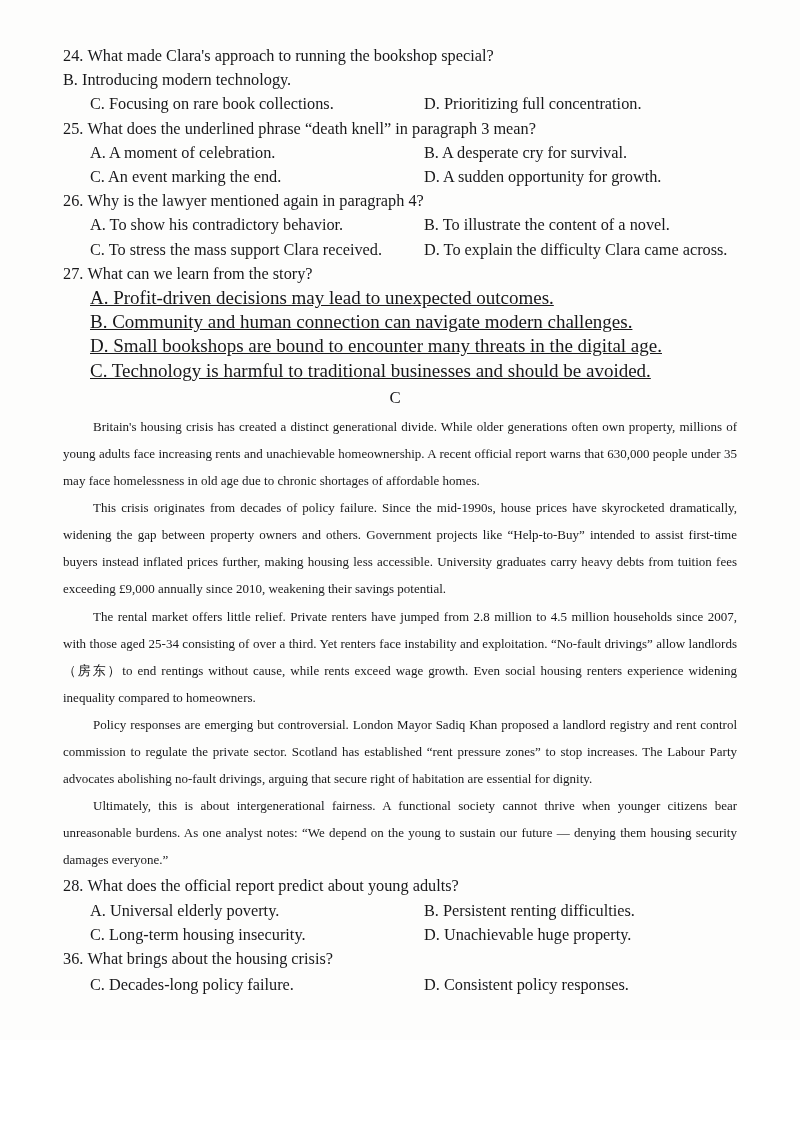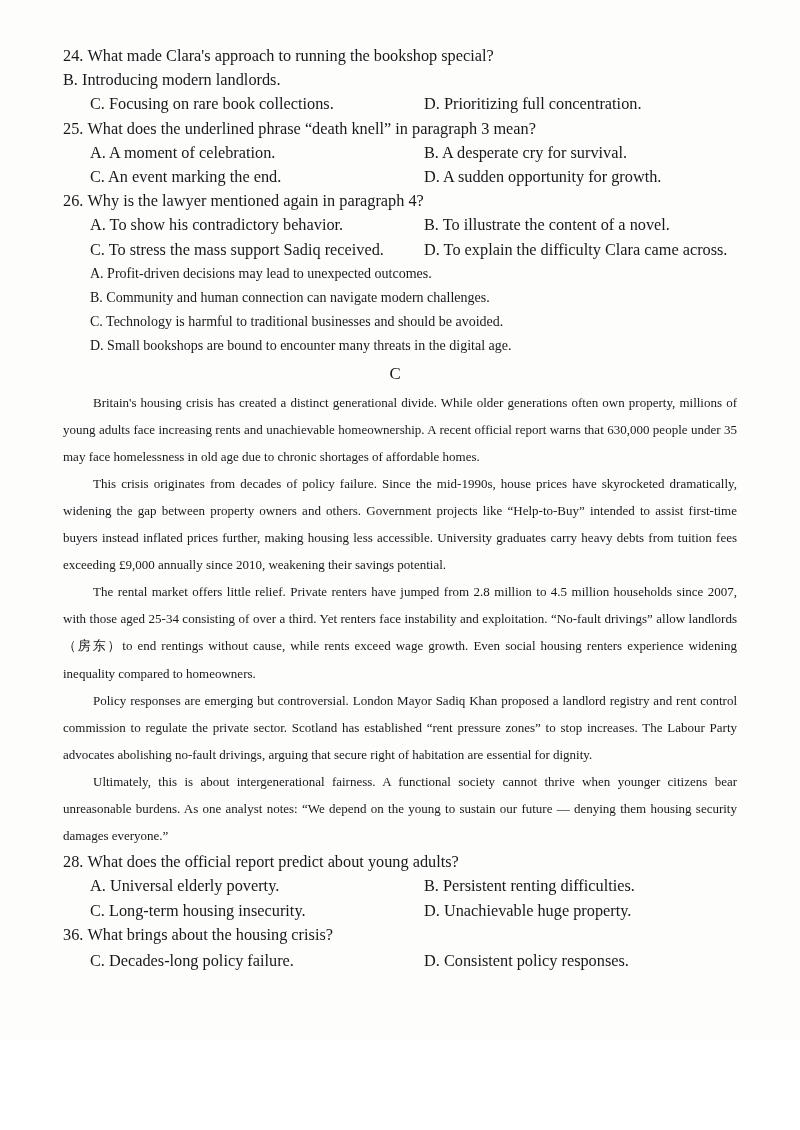--- a/index.html
+++ b/index.html
@@ -47,24 +47,25 @@
     padding-left: 27px;
     box-sizing: border-box;
     white-space: nowrap;
   }
   .optrow .opt-b {
     flex: 1;
     white-space: nowrap;
   }
   
   .optfull {
-    font-size: 14px;
+    font-size: 19px;
     line-height: 24.2px;
     padding-left: 27px;
     white-space: nowrap;
+    text-decoration: underline;
   }
   .optrow.loose { line-height: 28.5px; }
 
   
   .section-letter {
     text-align: center;
     font-size: 16.8px;
     line-height: 24px;
     margin-top: 3px;
     margin-bottom: 3px;
@@ -86,21 +87,21 @@
 </style>
 </head>
 <body>
 
 <div class="page">
   <div class="content">
 
     <div class="qblock">
       <div class="qstem"><span>24.</span>&nbsp;<span>What made Clara's approach to running the bookshop special?</span></div>
       <div class="optrow">
-        <div class="opt-b">B. Introducing modern landlords.</div>
+        <div class="opt-b">B. Introducing modern technology.</div>
       </div>
       <div class="optrow">
         <div class="opt-a">C. Focusing on rare book collections.</div>
         <div class="opt-b">D. Prioritizing full concentration.</div>
       </div>
     </div>
 
     <div class="qblock">
       <div class="qstem"><span>25.</span>&nbsp;<span>What does the underlined phrase “death knell” in paragraph 3 mean?</span></div>
       <div class="optrow">
@@ -113,30 +114,31 @@
       </div>
     </div>
 
     <div class="qblock">
       <div class="qstem"><span>26.</span>&nbsp;<span>Why is the lawyer mentioned again in paragraph 4?</span></div>
       <div class="optrow">
         <div class="opt-a">A. To show his contradictory behavior.</div>
         <div class="opt-b">B. To illustrate the content of a novel.</div>
       </div>
       <div class="optrow">
-        <div class="opt-a">C. To stress the mass support Sadiq received.</div>
+        <div class="opt-a">C. To stress the mass support Clara received.</div>
         <div class="opt-b">D. To explain the difficulty Clara came across.</div>
       </div>
     </div>
 
     <div class="qblock">
+      <div class="qstem"><span>27.</span>&nbsp;<span>What can we learn from the story?</span></div>
       <div class="optfull">A. Profit-driven decisions may lead to unexpected outcomes.</div>
       <div class="optfull">B. Community and human connection can navigate modern challenges.</div>
+      <div class="optfull">D. Small bookshops are bound to encounter many threats in the digital age.</div>
       <div class="optfull">C. Technology is harmful to traditional businesses and should be avoided.</div>
-      <div class="optfull">D. Small bookshops are bound to encounter many threats in the digital age.</div>
     </div>
 
     <div class="section-letter">C</div>
 
     <div class="passage">
       <p>Britain's housing crisis has created a distinct generational divide. While older generations often own property, millions of young adults face increasing rents and unachievable homeownership. A recent official report warns that 630,000 people under 35 may face homelessness in old age due to chronic shortages of affordable homes.</p>
       <p>This crisis originates from decades of policy failure. Since the mid-1990s, house prices have skyrocketed dramatically, widening the gap between property owners and others. Government projects like “Help-to-Buy” intended to assist first-time buyers instead inflated prices further, making housing less accessible. University graduates carry heavy debts from tuition fees exceeding £9,000 annually since 2010, weakening their savings potential.</p>
       <p>The rental market offers little relief. Private renters have jumped from 2.8 million to 4.5 million households since 2007, with those aged 25-34 consisting of over a third. Yet renters face instability and exploitation. “No-fault drivings” allow landlords（房东）to end rentings without cause, while rents exceed wage growth. Even social housing renters experience widening inequality compared to homeowners.</p>
       <p>Policy responses are emerging but controversial. London Mayor Sadiq Khan proposed a landlord registry and rent control commission to regulate the private sector. Scotland has established “rent pressure zones” to stop increases. The Labour Party advocates abolishing no-fault drivings, arguing that secure right of habitation are essential for dignity.</p>
       <p>Ultimately, this is about intergenerational fairness. A functional society cannot thrive when younger citizens bear unreasonable burdens. As one analyst notes: “We depend on the young to sustain our future — denying them housing security damages everyone.”</p>

